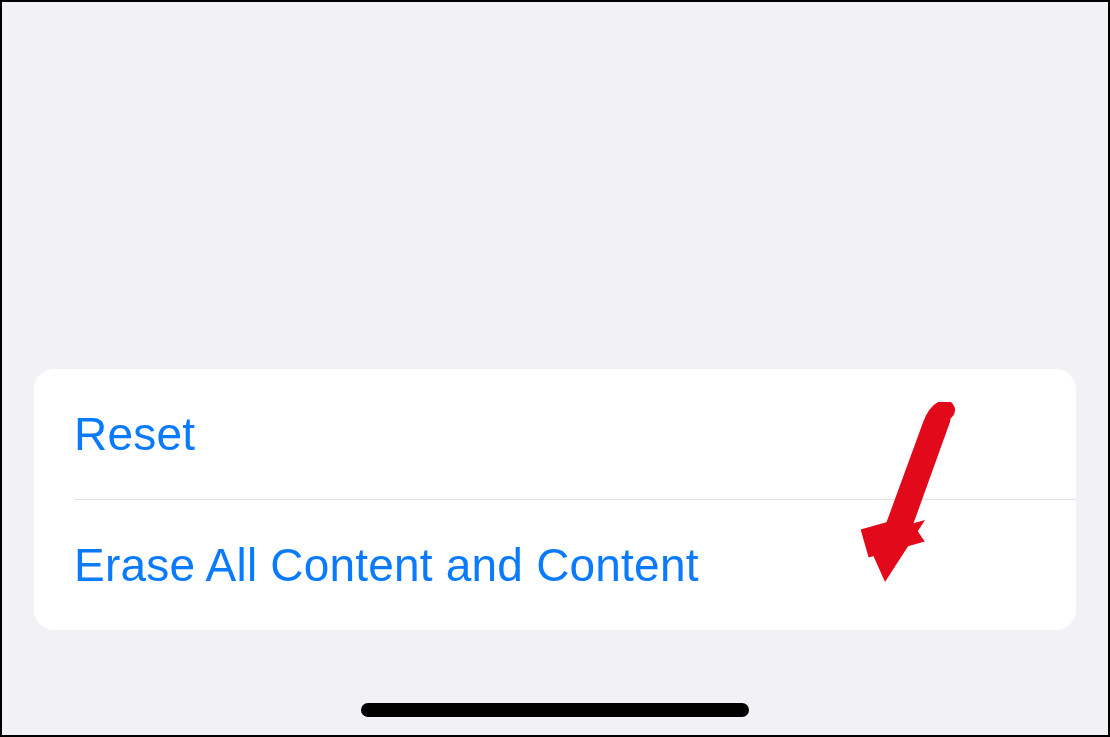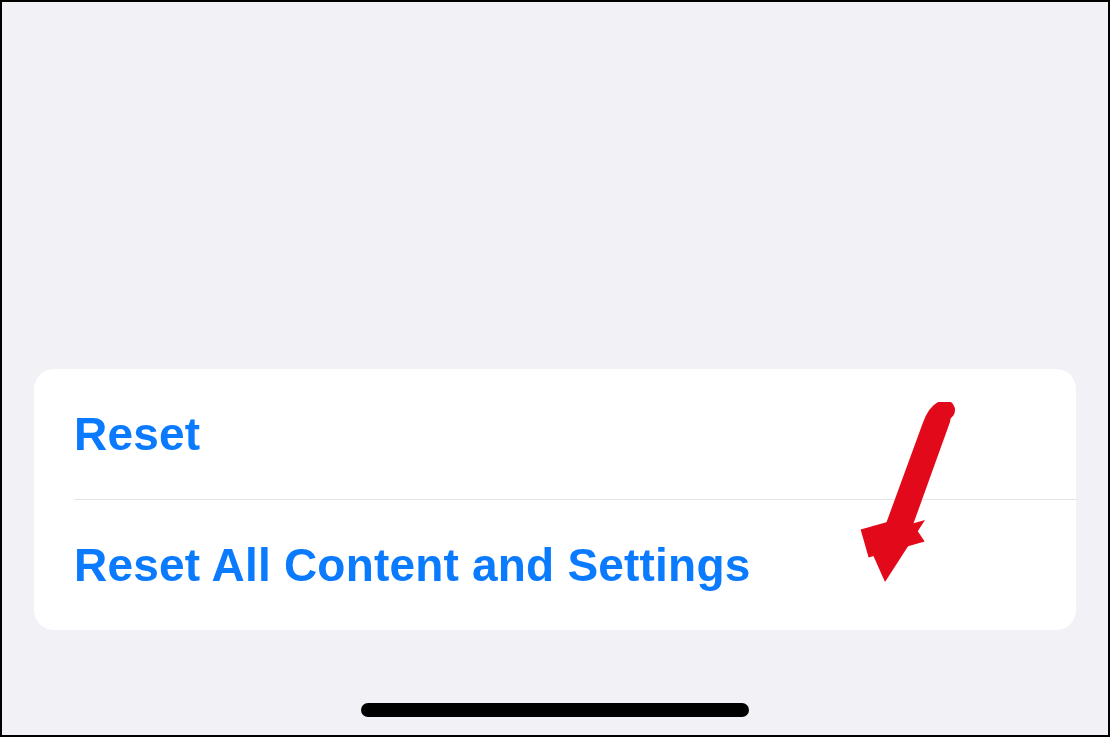--- a/index.html
+++ b/index.html
@@ -27,21 +27,21 @@
       display: flex;
       align-items: center;
       height: 130px;
       padding-left: 40px;
       padding-right: 40px;
       cursor: pointer;
     }
     .settings-row span {
       font-size: 46px;
       color: #0a7aff;
-      font-weight: 700;
+      font-weight: 400;
       letter-spacing: 0.2px;
     }
     .divider {
       height: 1px;
       background: #e3e3e6;
       margin-left: 40px;
       margin-right: 0;
     }
     .home-indicator {
       position: absolute;
@@ -62,21 +62,21 @@
   </style>
 </head>
 <body>
 
 <div class="settings-group">
   <div class="settings-row">
     <span>Reset</span>
   </div>
   <div class="divider"></div>
   <div class="settings-row">
-    <span>Reset All Content and Settings</span>
+    <span>Erase All Content and Content</span>
   </div>
 </div>
 
 <svg class="annotation-arrow" width="150" height="200" viewBox="0 0 150 200">
   <defs>
     <marker id="arrowhead" markerWidth="10" markerHeight="10" refX="5" refY="5" orient="auto">
       <polygon points="0,0 10,5 0,10" fill="#e2091b"></polygon>
     </marker>
   </defs>
   <path d="M 108 8 Q 100 10 95 25 L 50 148" stroke="#e2091b" stroke-width="20" stroke-linecap="round" fill="none"></path>

